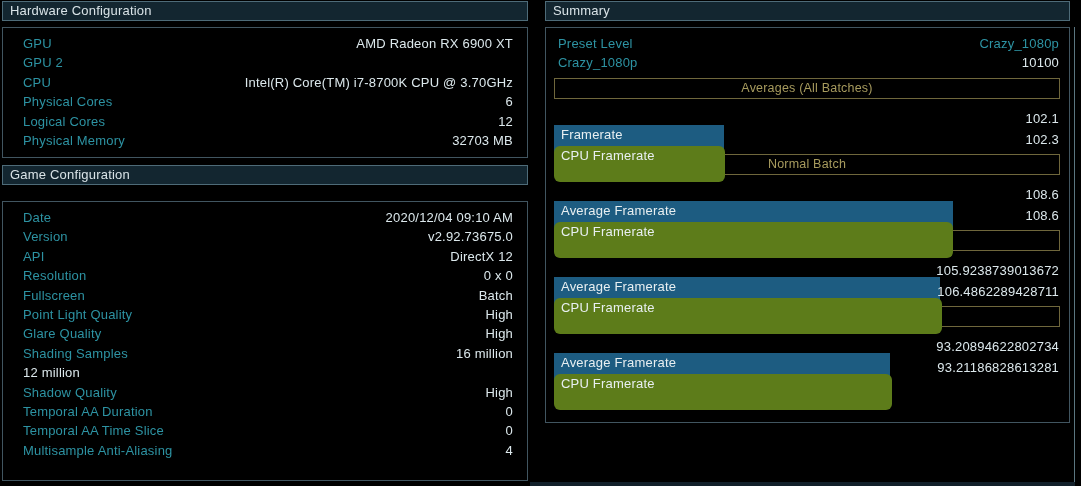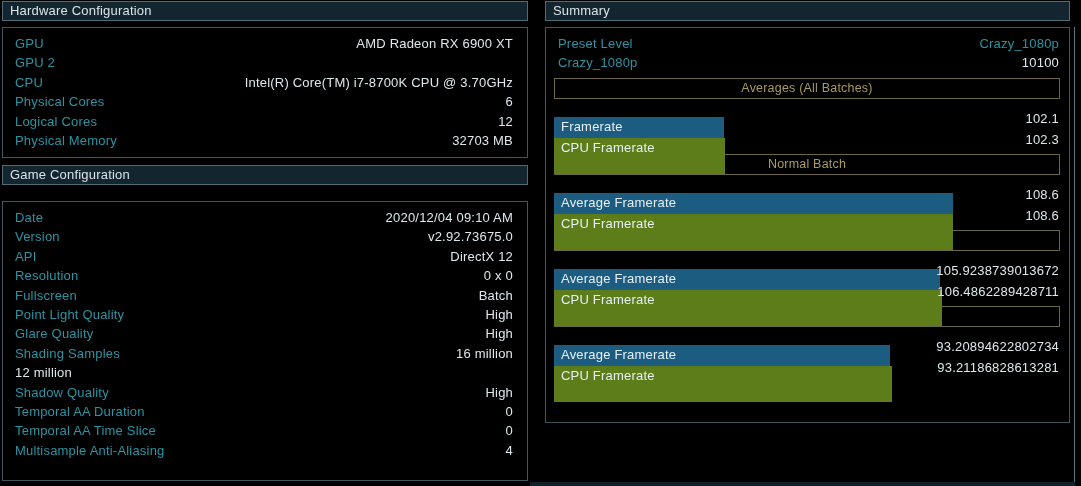--- a/index.html
+++ b/index.html
@@ -20,21 +20,21 @@
     background:var(--header_bg);
     border:1px solid var(--header_border);
     color:var(--header_text);
     font-size:13px;
     line-height:18px;
     padding-left:7px;
   }
   .panel {
     border:1px solid var(--panel_border);
     margin-top:6px;
-    padding:6px 14px 0 12px;
+    padding:6px 14px 0 20px;
   }
   .panel.hw   { height:131px; }
   .panel.game { height:280px; margin-top:16px; }
   .gap { height:7px; }
 
   .cfg-row {
     display:flex;
     justify-content:space-between;
     height:19.4px;
     line-height:19.4px;
@@ -56,25 +56,25 @@
     line-height:19px;
     text-align:center;
   }
   .bar-group { margin-top:10px; }
   .bar-row {
     position:relative;
     height:19px;
     margin-bottom:2px;
   }
   .bar {
-    position:absolute; left:0; top:8px;
+    position:absolute; left:0; top:16px;
     height:36px;
   }
   .bar.blue  { background:var(--bar_blue); }
-  .bar.green { background:var(--bar_green); }
+  .bar.green { background:var(--bar_green);border-radius:6px; }
   .bar-label {
     color:var(--bar_text);
     font-size:13px;
     line-height:19px;
     padding-left:7px;
     white-space:nowrap;
   }
   .bar-value {
     position:absolute; right:1px; top:0;
     color:var(--value);

